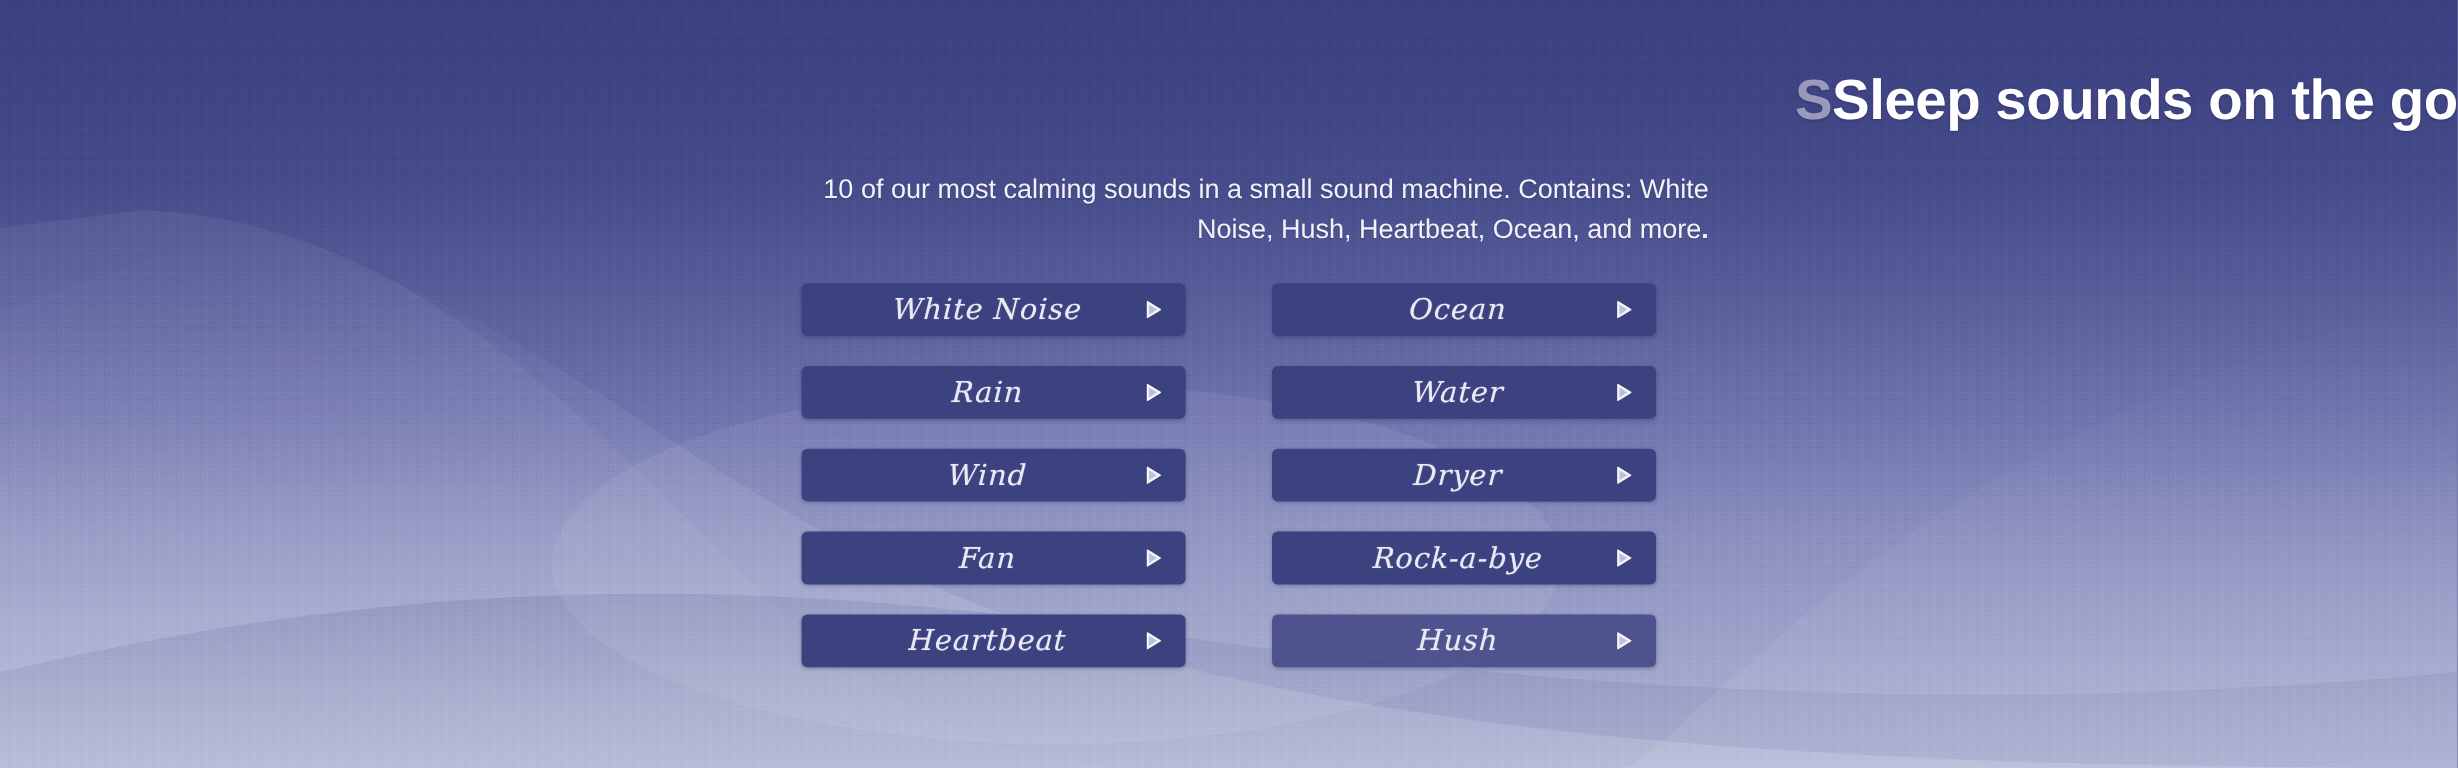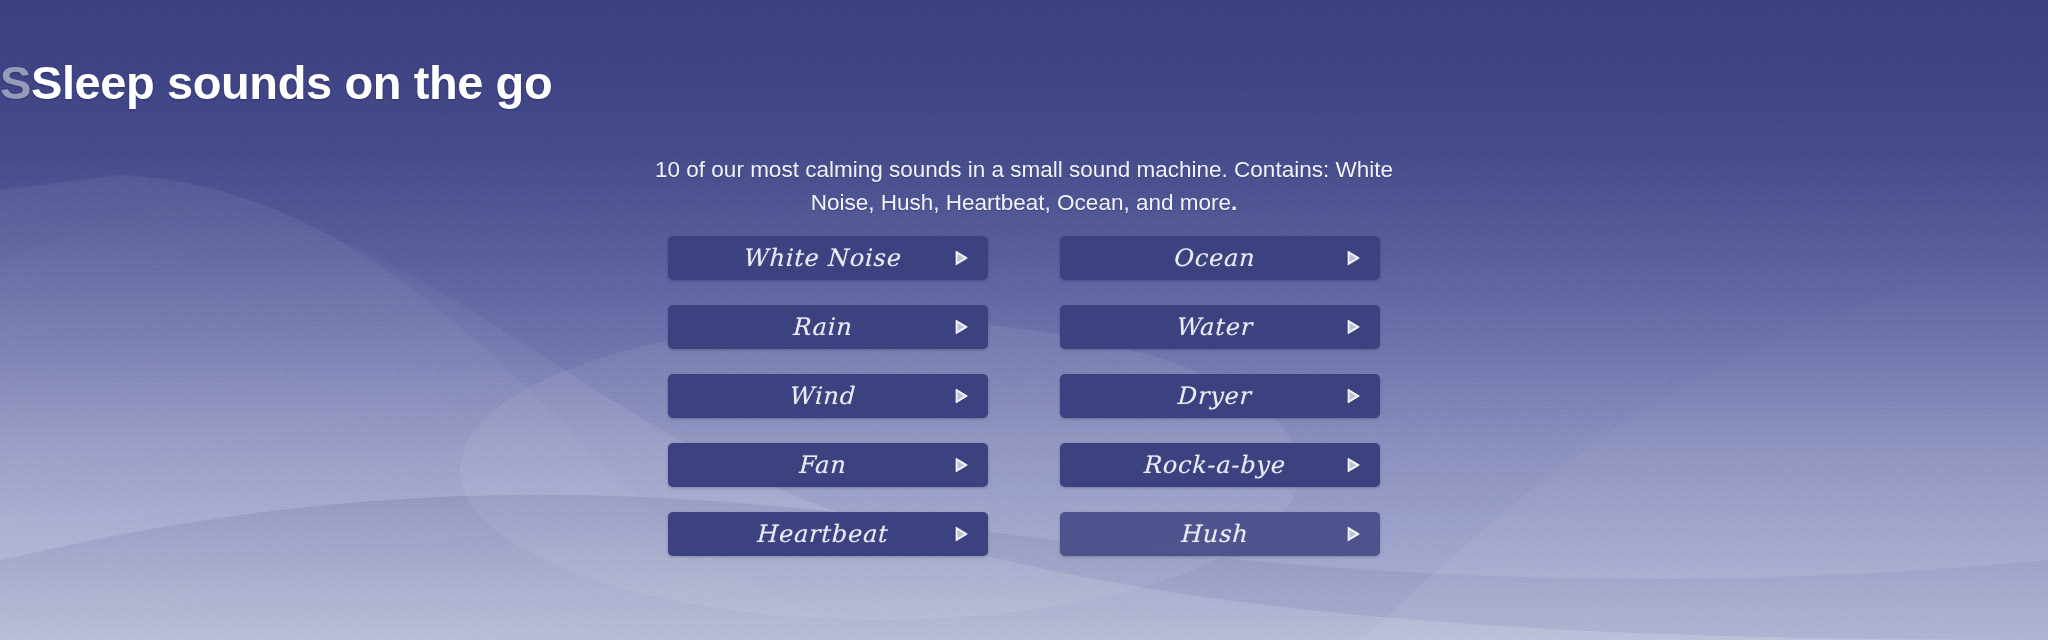--- a/index.html
+++ b/index.html
@@ -65,39 +65,39 @@
     z-index: 5;
     width: 2048px;
     height: 640px;
   }
 
   #page-title {
     position: absolute;
     top: 24px;
     left: 0;
     width: 2048px;
-    text-align: left;
+    text-align: right;
     font-size: 47px;
     font-weight: bold;
     color: #ffffff;
     letter-spacing: -.4px;
     line-height: 56px;
     text-shadow: 0 1px 2px rgba(20,22,55,.35);
   }
   #page-title .ghost {
     color: rgba(214,216,232,.62);
   }
 
   #page-subtitle {
     position: absolute;
-    top: 130px;
+    top: 118px;
     left: 50%;
     transform: translateX(-50%);
     width: 800px;
-    text-align: center;
+    text-align: right;
     font-size: 22.5px;
     line-height: 33px;
     color: #f2f3f9;
     text-shadow: 0 1px 1px rgba(20,22,55,.30);
   }
   #page-subtitle .period { font-weight: bold; }
 
   
   #sound-grid {
     position: absolute;

